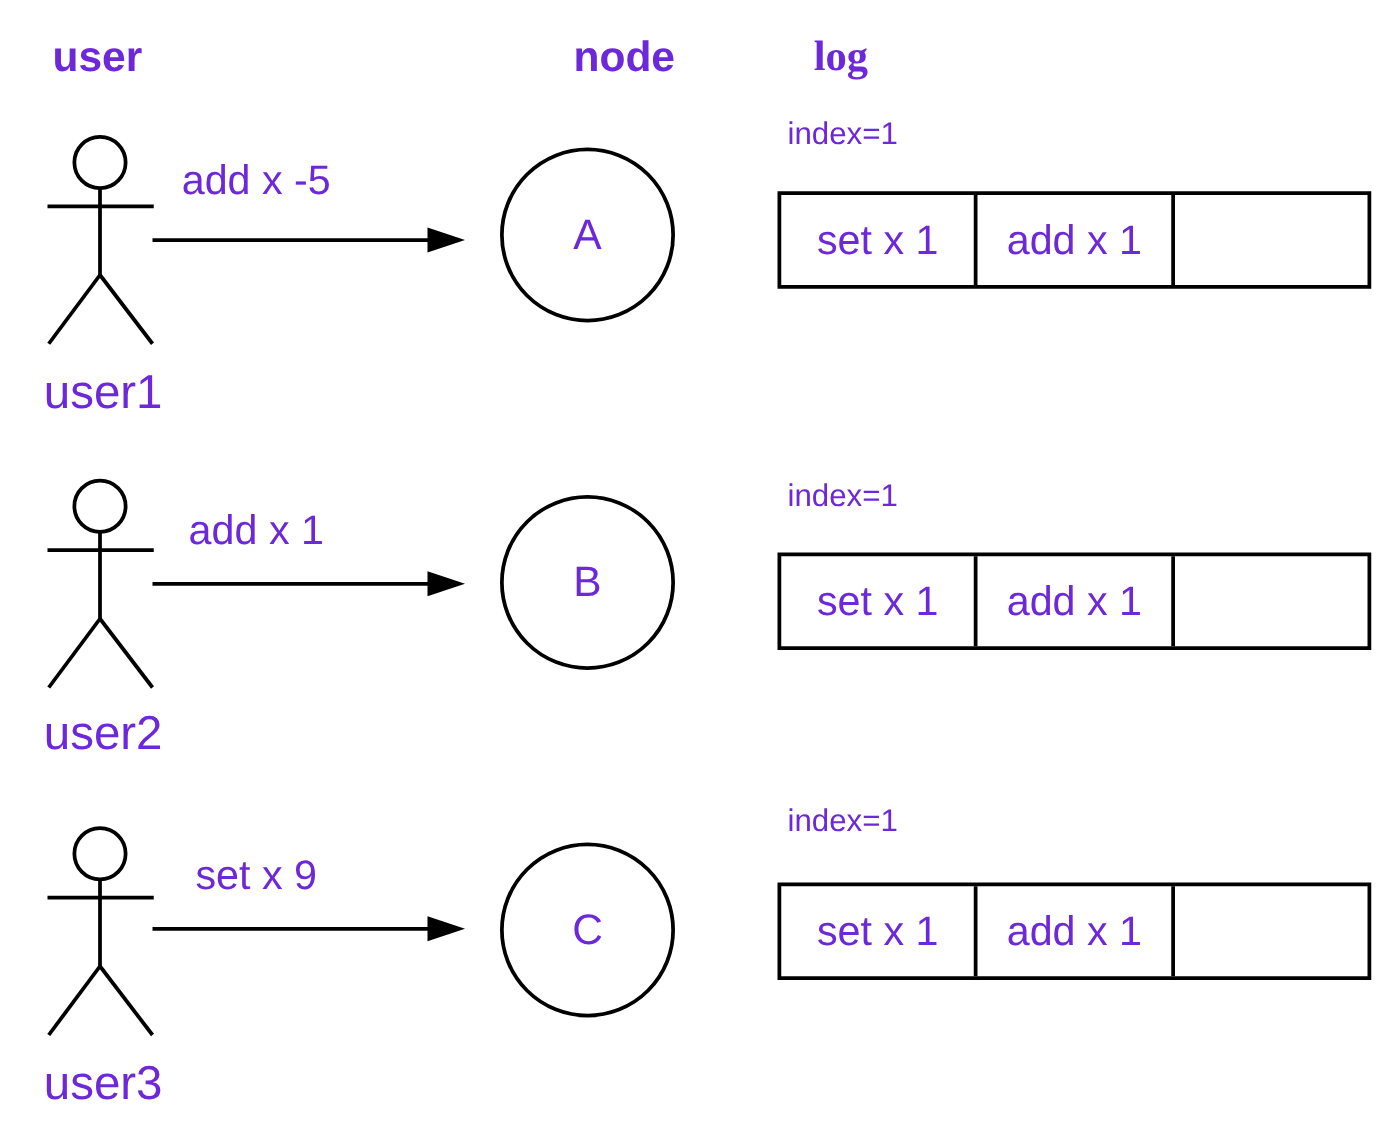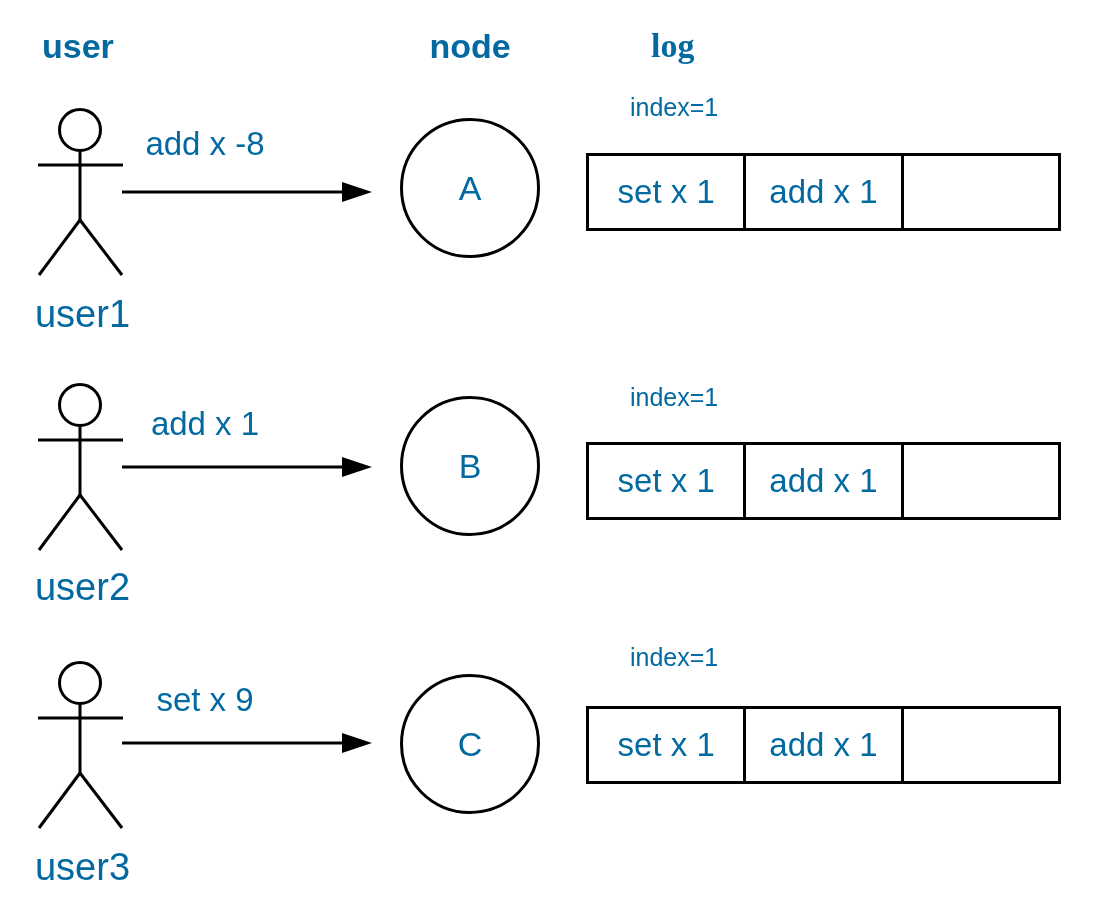--- a/index.html
+++ b/index.html
@@ -2,33 +2,33 @@
 <html><head>
 <meta charset="utf-8">
 <style>
   html, body { margin: 0; padding: 0; background: #ffffff; }
   .canvas {
     position: relative;
     width: 1106px;
     height: 916px;
     background: #ffffff;
     font-family: "Liberation Sans", "DejaVu Sans", sans-serif;
-    color: #0369a1;
+    color: #6d28d9;
     overflow: hidden;
   }
   .hdr {
     position: absolute;
     top: 26px;
     font-size: 34px;
     font-weight: bold;
     line-height: 40px;
     white-space: nowrap;
   }
   #hdr-user { left: 42px; }
-  #hdr-node { left: 400px; width: 140px; text-align: center; }
+  #hdr-node { left: 400px; width: 140px; text-align: right; }
   #hdr-log  { left: 651px; font-family: Liberation Serif, serif; }
 
   .row { position: absolute; left: 0; top: 0; width: 100%; height: 100%; }
   .row0 { --actor-top:106px; --ulabel-top:294px; --msg-top:124px; --arrow-top:179px;
           --circle-top:118px; --index-top:87px;  --table-top:153px; }
   .row1 { --actor-top:381px; --ulabel-top:567px; --msg-top:404px; --arrow-top:454px;
           --circle-top:396px; --index-top:377px; --table-top:442px; }
   .row2 { --actor-top:659px; --ulabel-top:847px; --msg-top:680px; --arrow-top:730px;
           --circle-top:674px; --index-top:637px; --table-top:706px; }
 
@@ -84,21 +84,21 @@
   .log-index {
     position: absolute;
     left: 630px;
     top: var(--index-top);
     font-size: 25px;
     line-height: 40px;
     white-space: nowrap;
   }
   .log-table {
     position: absolute;
-    left: 586px;
+    left: 622px;
     top: var(--table-top);
     width: 475px;
     height: 78px;
     box-sizing: border-box;
     border: 3px solid #000000;
     display: flex;
     background: #ffffff;
   }
   .log-cell {
     flex: 1 1 0;
@@ -125,21 +125,21 @@
     <svg class="actor" viewBox="0 0 100 172" width="100" height="172">
       <g stroke="#000000" stroke-width="3" fill="none">
         <circle cx="50" cy="24" r="20.5"></circle>
         <line x1="50" y1="44.5" x2="50" y2="116"></line>
         <line x1="8" y1="59" x2="93" y2="59"></line>
         <line x1="50" y1="114" x2="9" y2="169"></line>
         <line x1="50" y1="114" x2="92" y2="169"></line>
       </g>
     </svg>
     <div class="actor-label">user1</div>
-    <div class="msg-label">add x -8</div>
+    <div class="msg-label">add x -5</div>
     <svg class="arrow" viewBox="0 0 260 26" width="260" height="26">
       <line x1="6" y1="13" x2="229" y2="13" stroke="#000000" stroke-width="3"></line>
       <polygon points="256,13 226,3 226,23" fill="#000000"></polygon>
     </svg>
     <div class="node-circle">
       <span>A</span>
     </div>
     <div class="log-index">index=1</div>
     <div class="log-table">
       <div class="log-cell">set x 1</div>

